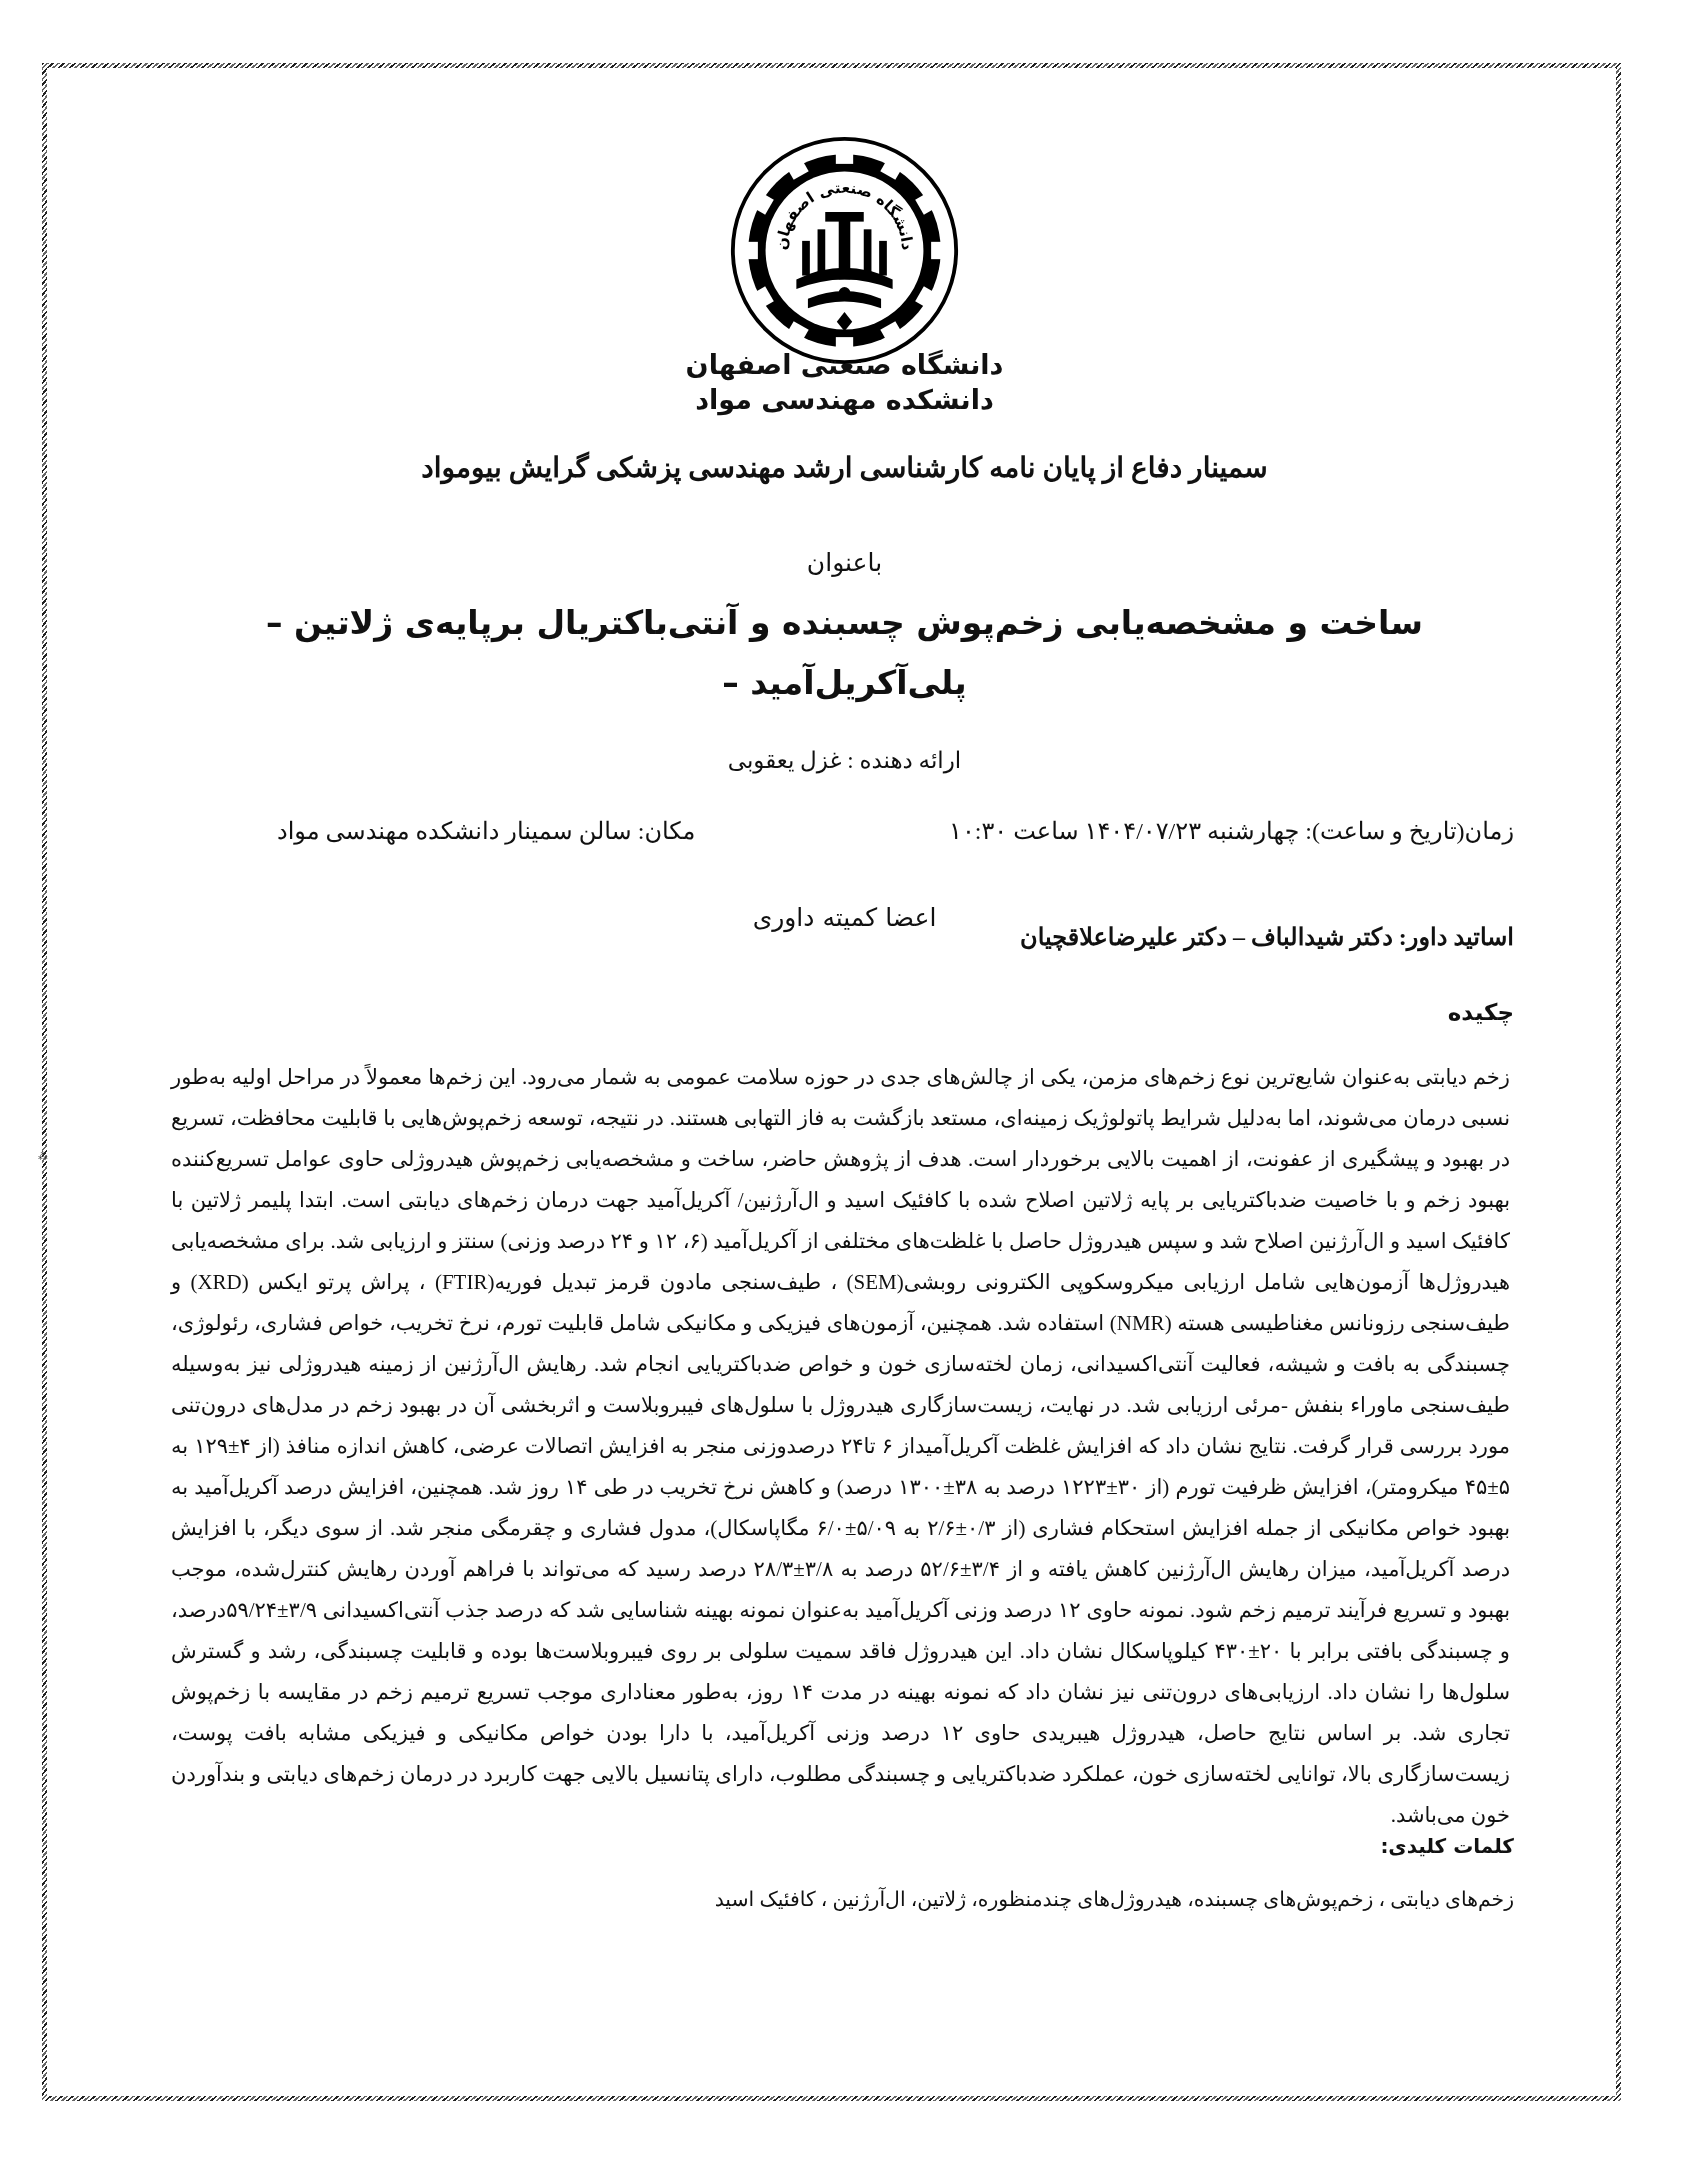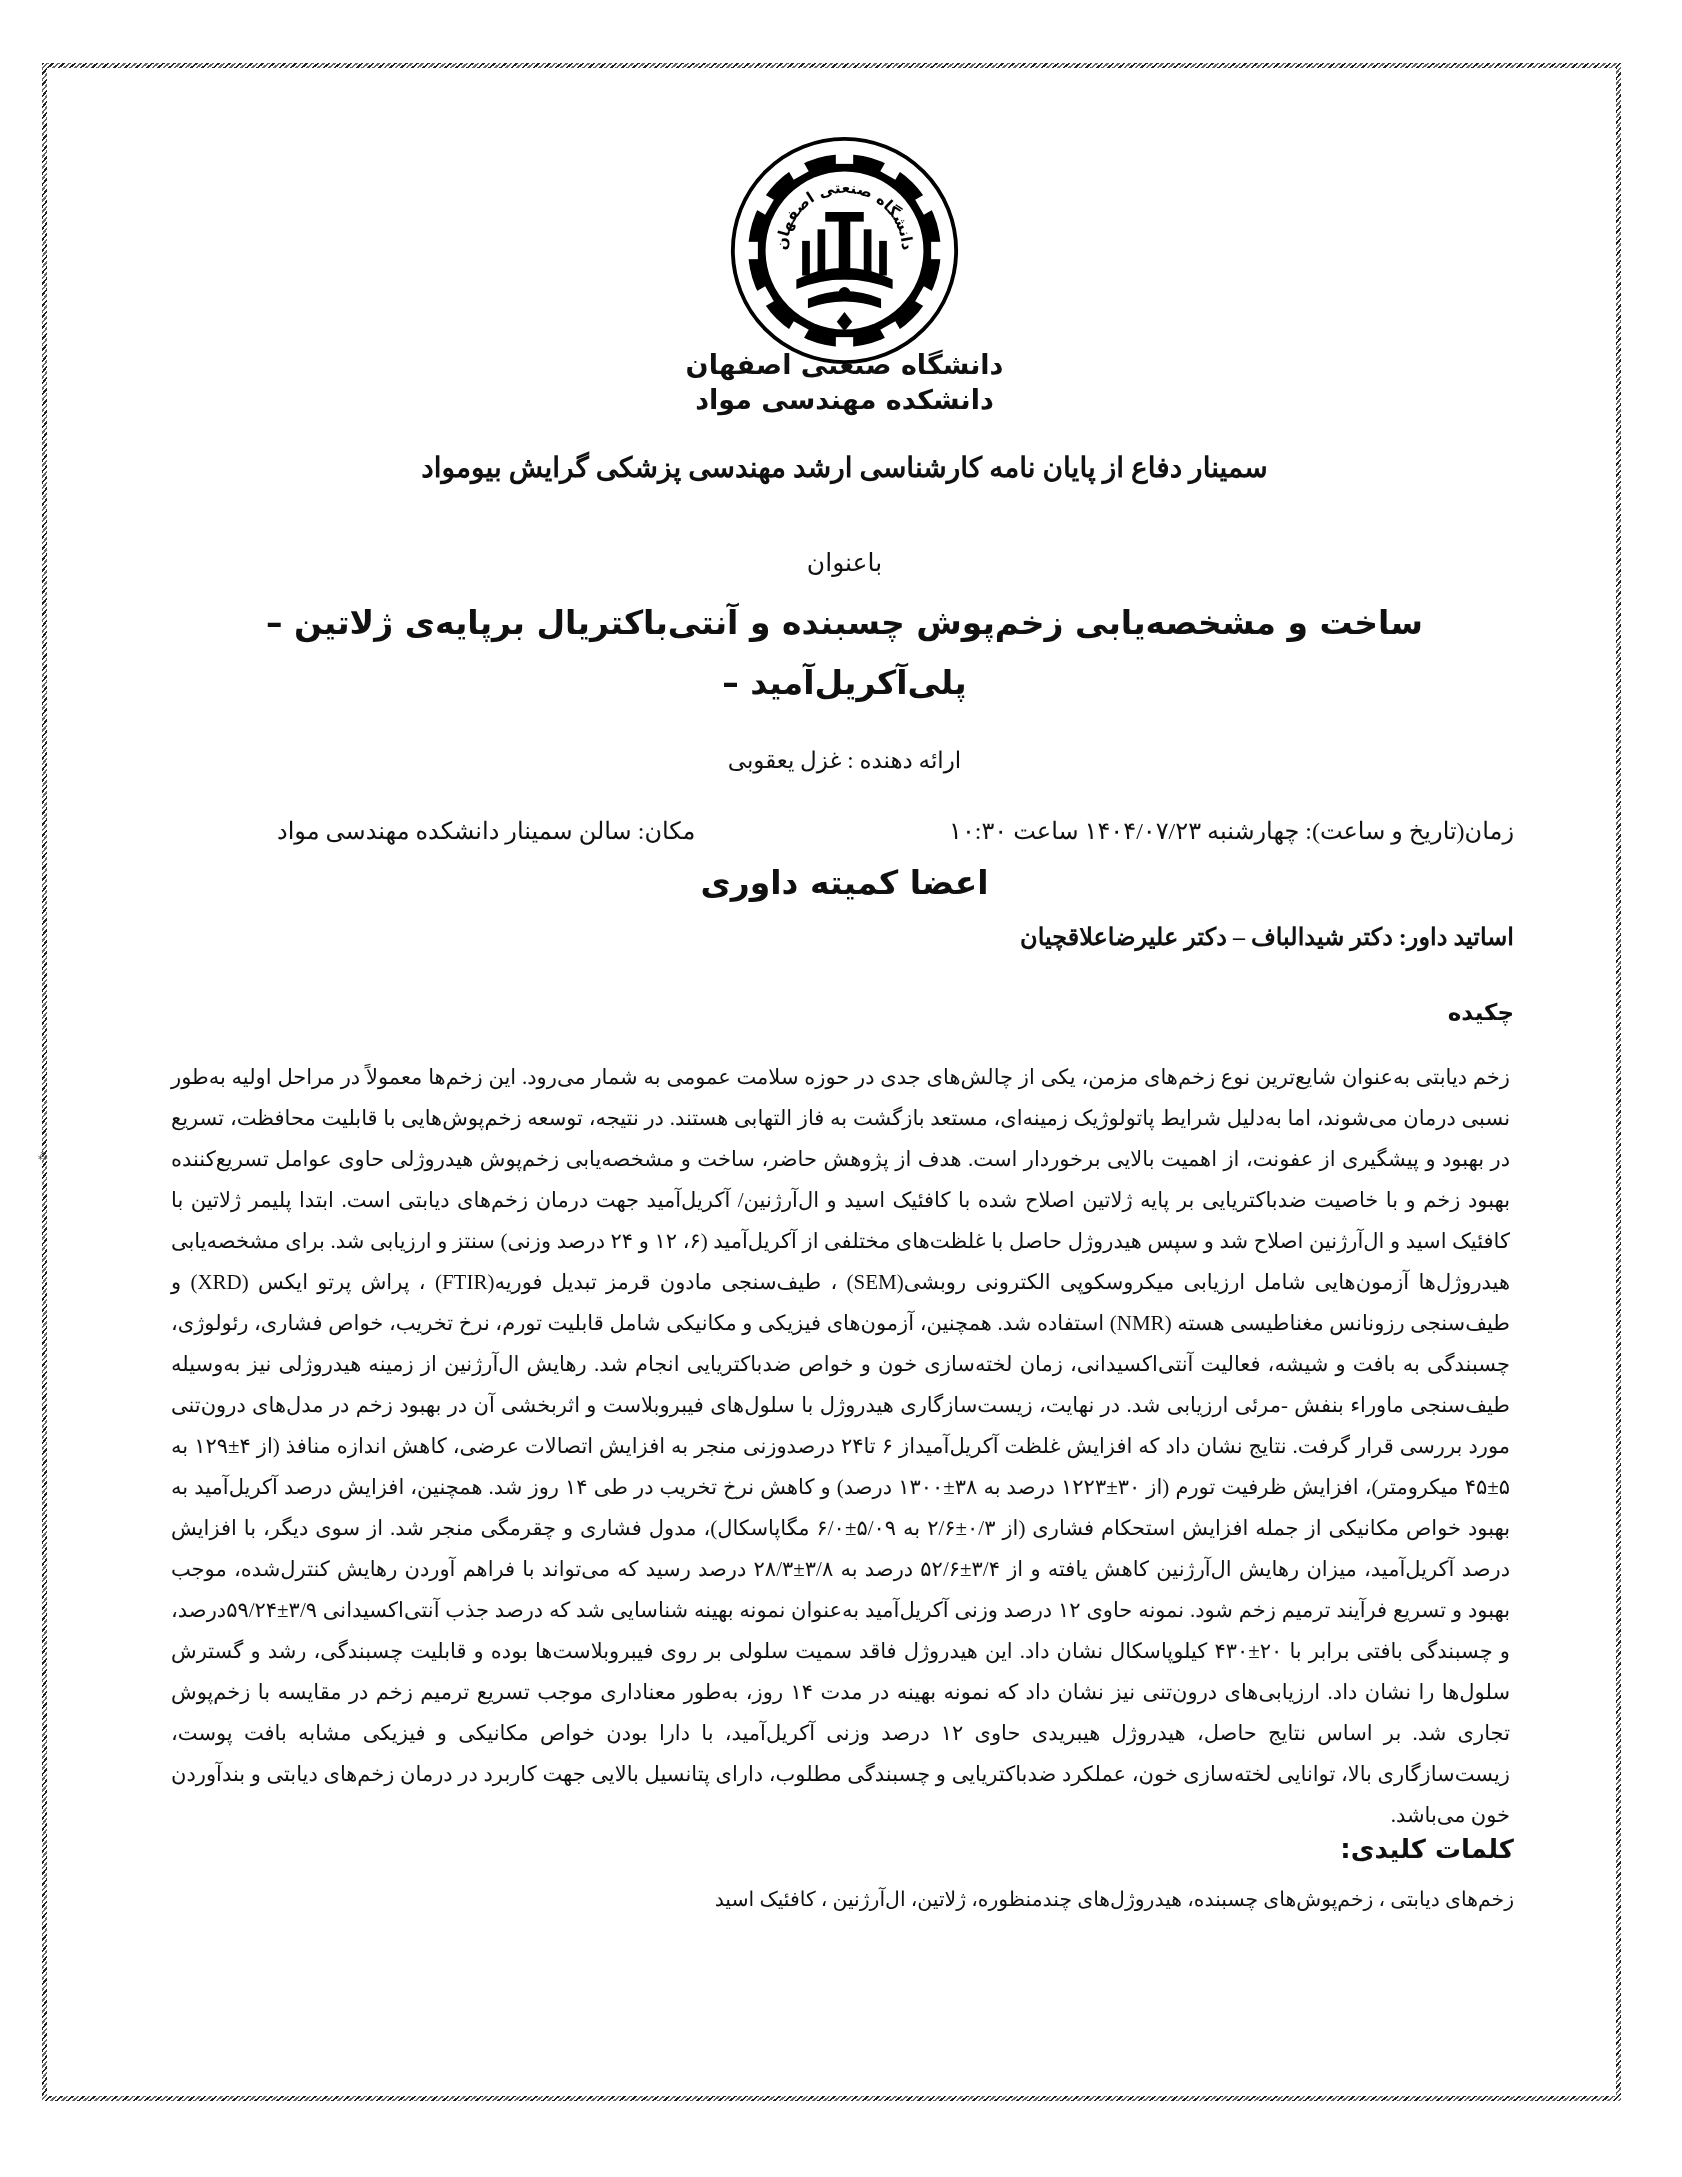--- a/index.html
+++ b/index.html
@@ -87,24 +87,24 @@
       display: flex;
       justify-content: space-between;
       font-size: 24px;
       font-family: "Liberation Serif", serif;
     }
     .row-time { top: 701px; }
     .row-jury { top: 807px; font-weight: bold; }
     .row-jury .half { display: inline-block; }
     .committee-title {
       position: absolute;
-      top: 747px;
-      width: 100%;
-      font-weight: bold;
-      font-size: 33px;
+      top: 787px;
+      width: 100%;
+      font-weight: normal;
+      font-size: 25px;
       font-family: "DejaVu Sans", sans-serif;
     }
     .abstract-heading {
       position: absolute;
       top: 883px;
       right: 0;
       font-weight: bold;
       font-size: 23px;
       font-family: "DejaVu Sans", sans-serif;
     }
@@ -117,21 +117,21 @@
       font-size: 21px;
       line-height: 41px;
       text-align: justify;
       text-align-last: right;
     }
     .keywords-heading {
       position: absolute;
       top: 1718px;
       right: 0;
       font-weight: bold;
-      font-size: 26px;
+      font-size: 20px;
       font-family: "DejaVu Sans", sans-serif;
       text-align: right;
     }
     .keywords-body {
       position: absolute;
       top: 1771px;
       right: 0;
       font-size: 20.4px;
       font-family: "Liberation Serif", serif;
     }

